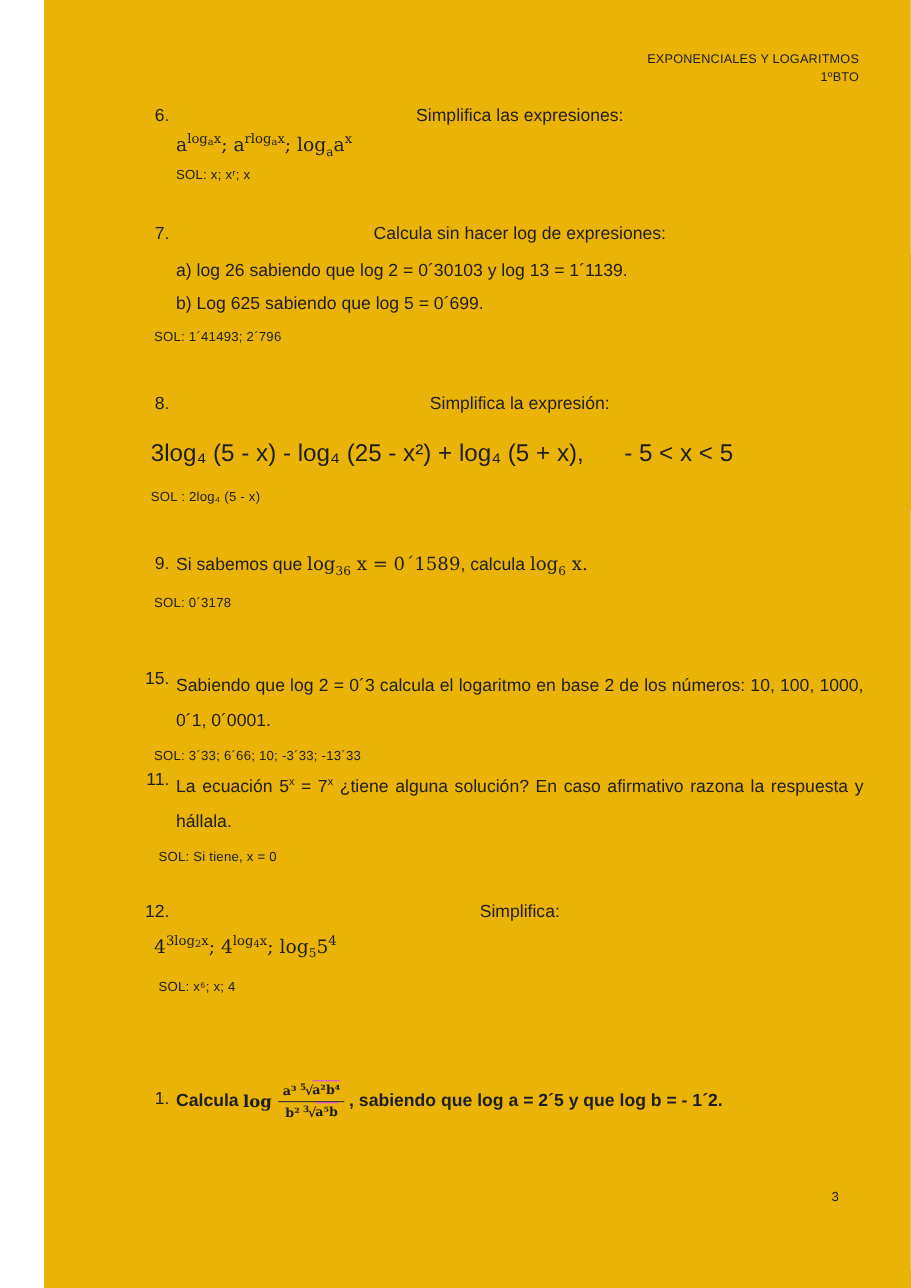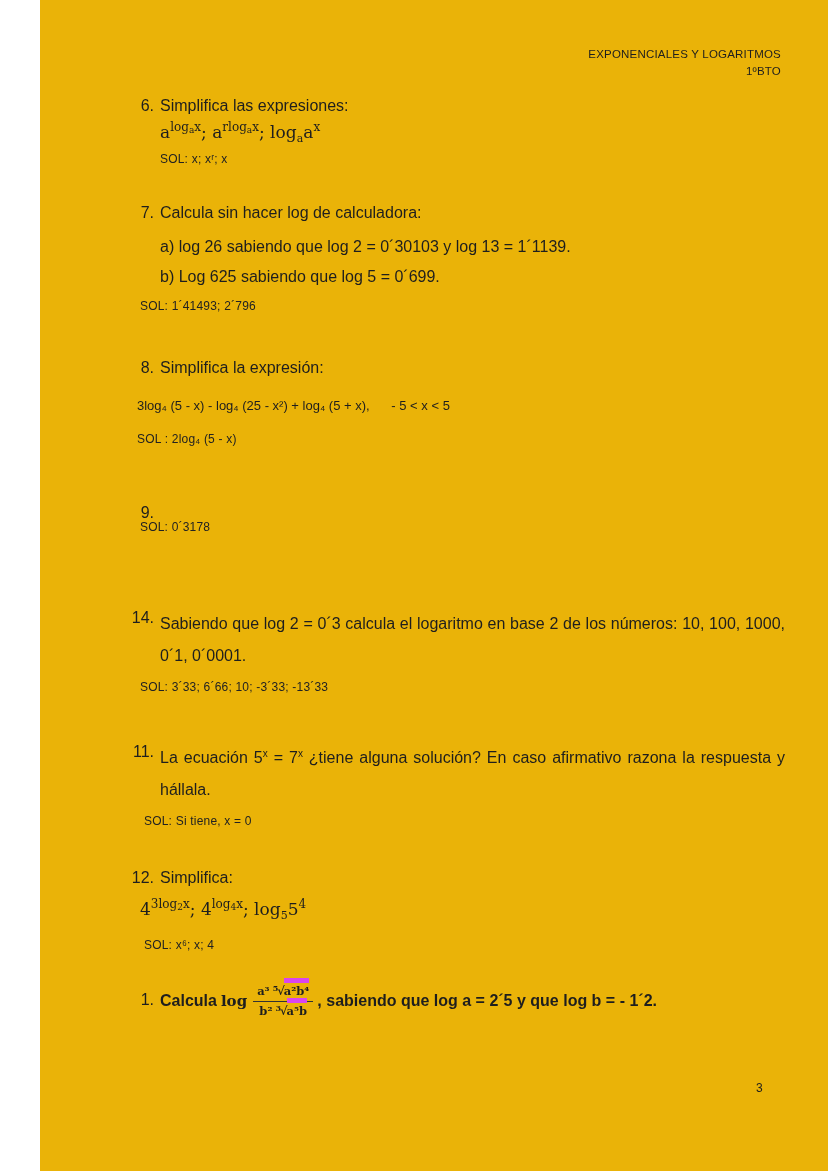--- a/index.html
+++ b/index.html
@@ -16,21 +16,21 @@
     position: absolute; top: 46px; right: 84px;
     text-align: right; font-size: 11.5px; line-height: 1.5;
     letter-spacing: .2px; font-weight: 500;
   }
   .ex {
     position: absolute; left: 86px; width: 659px;
     box-sizing: border-box; padding-left: 34px;
     font-size: 16px; line-height: 1.25;
   }
   .num { position: absolute; left: 0; top: 0; width: 28px; text-align: right; }
-  .title { display: block; }
+  .title { display: block; text-align: center; }
   .items { margin-top: 9px; line-height: 1.9; }
   .sol { font-size: 12px; color: #222; letter-spacing: .2px; }
   .just { margin: 0; text-align: justify; line-height: 2.0; }
   .just sup { font-size: 10px; line-height: 0; }
 
   
   .sr { font-family: "DejaVu Serif", "Liberation Serif", serif; }
   .math { font-size: 17px; line-height: 1.3; }
   .math sup { font-size: 12px; line-height: 0; }
   .math sup sub { font-size: 9px; line-height: 0; vertical-align: -2px; }
@@ -43,21 +43,21 @@
   .frac {
     display: inline-block; vertical-align: middle; text-align: center;
     font-family: "DejaVu Serif", "Liberation Serif", serif;
     font-size: 11.5px; line-height: 1.3; margin: 0 4px;
   }
   .fnum { display: block; border-bottom: 1.2px solid #333; padding: 0 4px 2px; }
   .fden { display: block; padding-top: 2px; }
   .rad { margin-left: 3px; }
   .rad sup { font-size: 8px; line-height: 0; margin-right: -1px; vertical-align: 4px; }
   .rsign { letter-spacing: -1px; }
-  .rdc { border-top: 5px solid #d946ef; padding-top: 0.5px; }
+  .rdc { border-top: 1px solid #d946ef; padding-top: 0.5px; }
 
   .pageno { position: absolute; left: 716px; top: 1081px; font-size: 12px; }
 </style>
 </head>
 <body>
 
 <div class="page">
 
   <div class="hdr">
     <div>EXPONENCIALES Y LOGARITMOS</div>
@@ -66,53 +66,54 @@
 
   <div class="ex" style="top:96px">
     <span class="num">6.</span>
     <span class="title">Simplifica las expresiones:</span>
     <div class="math sr" style="margin-top:5px"><span>a</span><sup><span>log</span><sub>a</sub><span>x</span></sup><span>;  </span><span>a</span><sup><span>rlog</span><sub>a</sub><span>x</span></sup><span>;  </span><span>log</span><sub>a</sub><span>a</span><sup>x</sup></div>
     <div class="sol" style="margin-top:9px">SOL: x; xʳ; x</div>
   </div>
 
   <div class="ex" style="top:203px">
     <span class="num">7.</span>
-    <span class="title">Calcula sin hacer log de calculadora:</span>
+    <span class="title">Calcula sin hacer log de expresiones:</span>
     <div class="items">
       <div>a) log 26 sabiendo que log 2 = 0´30103 y log 13 = 1´1139.</div>
       <div>b) Log 625 sabiendo que log 5 = 0´699.</div>
     </div>
     <div class="sol" style="margin-top:6px;margin-left:-20px">SOL: 1´41493; 2´796</div>
   </div>
 
   <div class="ex" style="top:358px">
     <span class="num">8.</span>
     <span class="title">Simplifica la expresión:</span>
-    <div style="margin-top:20px;margin-left:-23px;font-size:13px">3log₄ (5 - x) - log₄ (25 - x²) + log₄ (5 + x),&nbsp;&nbsp;&nbsp;&nbsp;&nbsp; - 5 &lt; x &lt; 5</div>
+    <div style="margin-top:20px;margin-left:-23px;font-size:22px">3log₄ (5 - x) - log₄ (25 - x²) + log₄ (5 + x),&nbsp;&nbsp;&nbsp;&nbsp;&nbsp; - 5 &lt; x &lt; 5</div>
     <div class="sol" style="margin-top:18px;margin-left:-23px">SOL : 2log₄ (5 - x)</div>
   </div>
 
   <div class="ex" style="top:503px">
     <span class="num">9.</span>
+    <span><span>Si sabemos que </span><span class="sr inlinemath"><span>log</span><sub>36</sub><span> x = 0´1589</span></span><span>, calcula </span><span class="sr inlinemath"><span>log</span><sub>6</sub><span> x.</span></span></span>
     <div class="sol" style="margin-top:17px;margin-left:-20px">SOL: 0´3178</div>
   </div>
 
   <div class="ex" style="top:608px">
-    <span class="num">14.</span>
+    <span class="num">15.</span>
     <p class="just">Sabiendo que log 2 = 0´3 calcula el logaritmo en base 2 de los números: 10, 100, 1000, 0´1, 0´0001.</p>
     <div class="sol" style="margin-top:8px;margin-left:-20px">SOL: 3´33; 6´66; 10; -3´33; -13´33</div>
   </div>
 
-  <div class="ex" style="top:742px">
+  <div class="ex" style="top:700px">
     <span class="num">11.</span>
     <p class="just"><span>La ecuación 5</span><sup>x</sup><span> = 7</span><sup>x</sup><span> ¿tiene alguna solución? En caso afirmativo razona la respuesta y hállala.</span></p>
     <div class="sol" style="margin-top:8px;margin-left:-16px">SOL: Si tiene, x = 0</div>
   </div>
 
-  <div class="ex" style="top:868px">
+  <div class="ex" style="top:820px">
     <span class="num">12.</span>
     <span class="title">Simplifica:</span>
     <div class="math sr" style="margin-top:10px;margin-left:-20px"><span>4</span><sup><span>3log</span><sub>2</sub><span>x</span></sup><span>;  </span><span>4</span><sup><span>log</span><sub>4</sub><span>x</span></sup><span>;  </span><span>log</span><sub>5</sub><span>5</span><sup>4</sup></div>
     <div class="sol" style="margin-top:18px;margin-left:-16px">SOL: x⁶; x; 4</div>
   </div>
 
   <div class="ex" style="top:978px">
     <span class="num" style="top:12px">1.</span>
     <div class="ex13line">
       <span>Calcula</span>

